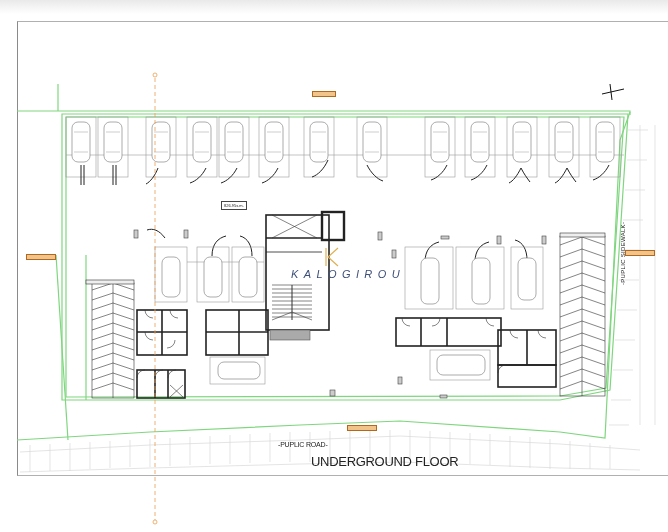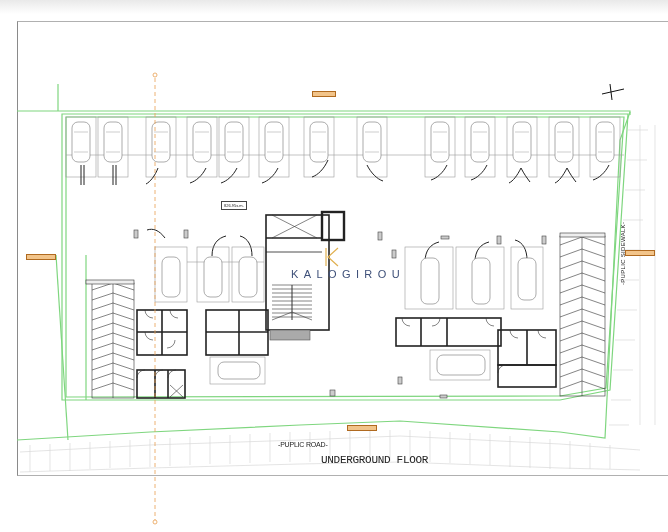--- a/index.html
+++ b/index.html
@@ -2,23 +2,23 @@
 <html><head>
 <meta charset="utf-8">
 <style>
   html,body{margin:0;padding:0;background:#ffffff;}
   body{width:668px;height:532px;position:relative;overflow:hidden;font-family:"Liberation Sans",sans-serif;}
   .topbar{position:absolute;left:0;top:0;width:668px;height:14px;background:linear-gradient(#e9e9e9,#ffffff);}
   .sheet{position:absolute;left:17px;top:21px;width:651px;height:455px;border-left:1px solid #8a8a8a;border-top:1px solid #b0b0b0;border-bottom:1px solid #b0b0b0;box-sizing:border-box;}
   svg{position:absolute;left:0;top:0;}
   .lbl{position:absolute;color:#222;white-space:nowrap;}
   .road{left:278px;top:441px;font-size:7px;letter-spacing:-0.2px;}
-  .title{left:321px;top:454px;font-size:11px;letter-spacing:-0.3px;font-family:Liberation Mono, monospace;}
+  .title{left:311px;top:454px;font-size:13px;letter-spacing:-0.3px;}
   .walk{left:620px;top:285px;font-size:6px;transform:rotate(-90deg);transform-origin:left top;letter-spacing:0.3px;}
-  .brand{left:291px;top:268px;font-size:11px;letter-spacing:5.4px;color:#3d4f78;}
+  .brand{left:291px;top:268px;font-size:11px;letter-spacing:5.4px;color:#3d4f78;font-style:italic;}
   .area{left:221px;top:201px;font-size:4px;border:1px solid #444;padding:1px 2px;background:#fff;}
   .tag{position:absolute;background:#f2c48a;border:1px solid #b06a20;height:4px;}
 </style>
 </head>
 <body>
 
 <div class="topbar"></div>
 <div class="sheet"></div>
 
 <svg width="668" height="532">

